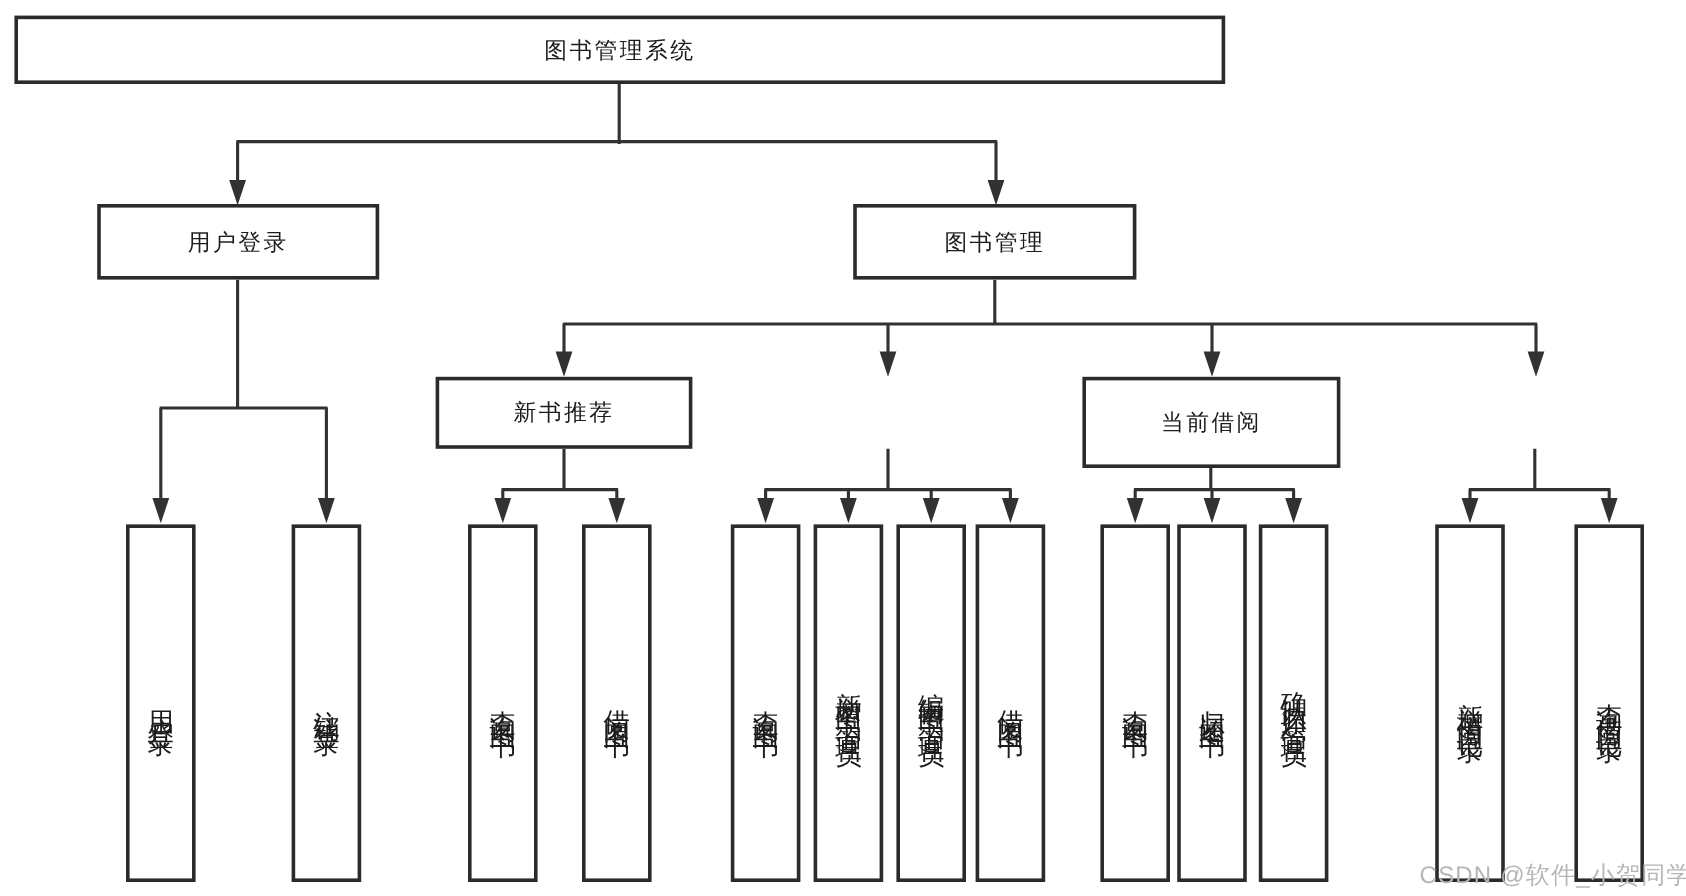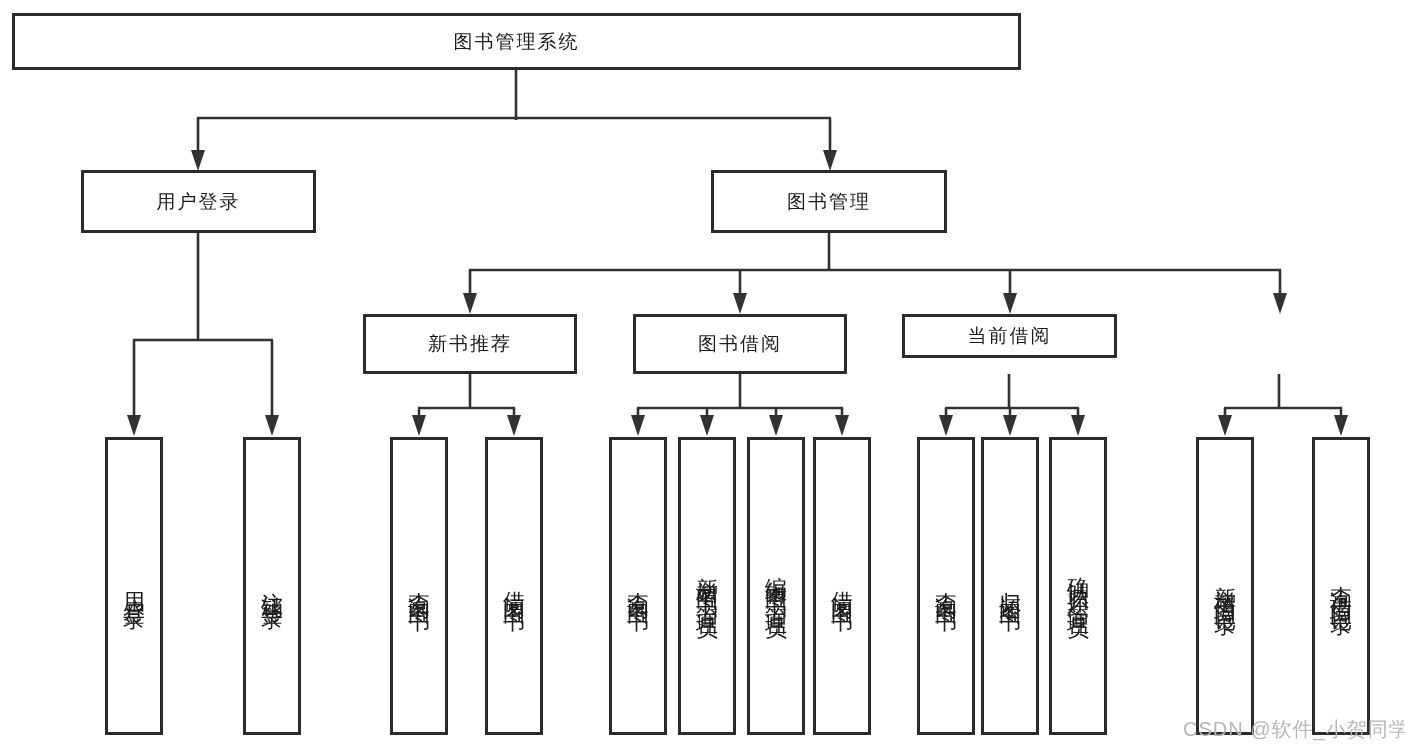--- a/index.html
+++ b/index.html
@@ -46,21 +46,21 @@
     line-height: 1;
     font-weight: 500;
     white-space: nowrap;
   }
   
   .n-root            { left: 12px;   top: 13px;  width: 1009px; height: 57px; }
   .n-user-login      { left: 81px;   top: 170px; width: 235px;  height: 63px; }
   .n-book-mgmt       { left: 711px;  top: 170px; width: 236px;  height: 63px; }
   .n-new-book-rec    { left: 363px;  top: 314px; width: 214px;  height: 60px; }
   .n-book-borrow     { left: 633px;  top: 314px; width: 214px;  height: 60px; }
-  .n-current-borrow  { left: 902px;  top: 314px; width: 215px;  height: 44px; }
+  .n-current-borrow  { left: 902px;  top: 314px; width: 215px;  height: 76px; }
   .n-borrow-records  { left: 1173px; top: 314px; width: 215px;  height: 60px; }
   .leaf { top: 437px; width: 58px; height: 298px; }
   .l-login-user      { left: 105px; }
   .l-login-logout    { left: 243px; }
   .l-nbr-query       { left: 390px; }
   .l-nbr-borrow      { left: 485px; }
   .l-bb-query        { left: 609px; }
   .l-bb-add          { left: 678px; }
   .l-bb-edit         { left: 747px; }
   .l-bb-borrow       { left: 813px; }
@@ -150,23 +150,20 @@
   <div class="box h-box n-user-login">
     <span>用户登录</span>
   </div>
   <div class="box h-box n-new-book-rec">
     <span>新书推荐</span>
   </div>
 
   <div class="box h-box n-book-mgmt">
     <span>图书管理</span>
   </div>
-  <div class="box h-box n-book-borrow">
-    <span>图书借阅</span>
-  </div>
   <div class="box h-box n-current-borrow">
     <span>当前借阅</span>
   </div>
 
   <div class="box v-box leaf l-login-user">
     <span class="vtext">用户登录</span>
   </div>
   <div class="box v-box leaf l-login-logout">
     <span class="vtext">注销登录</span>
   </div>

